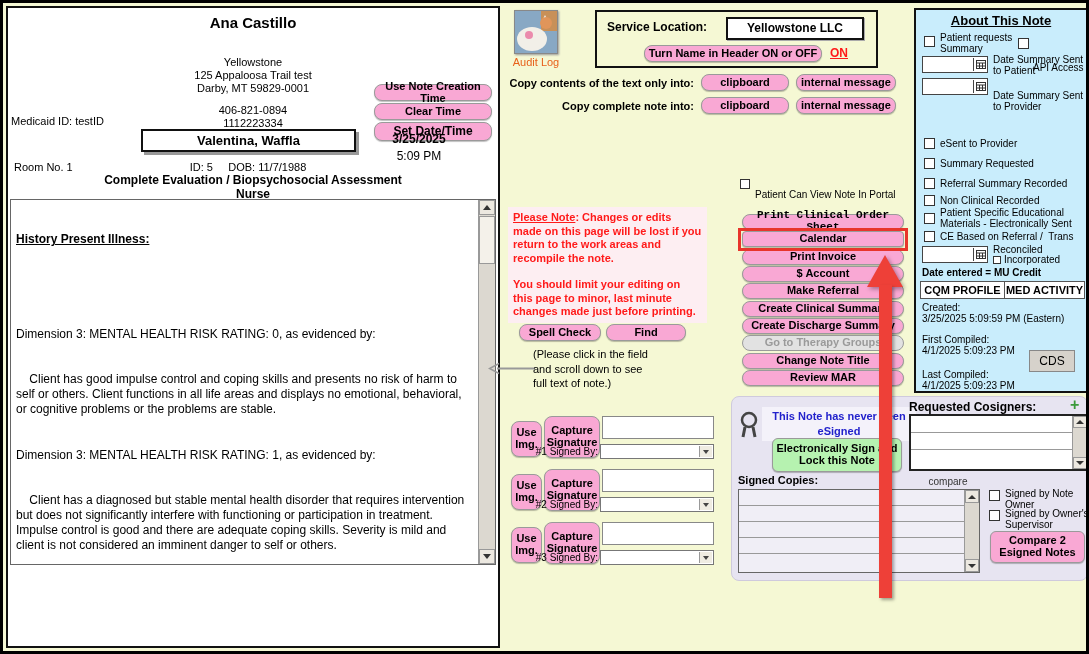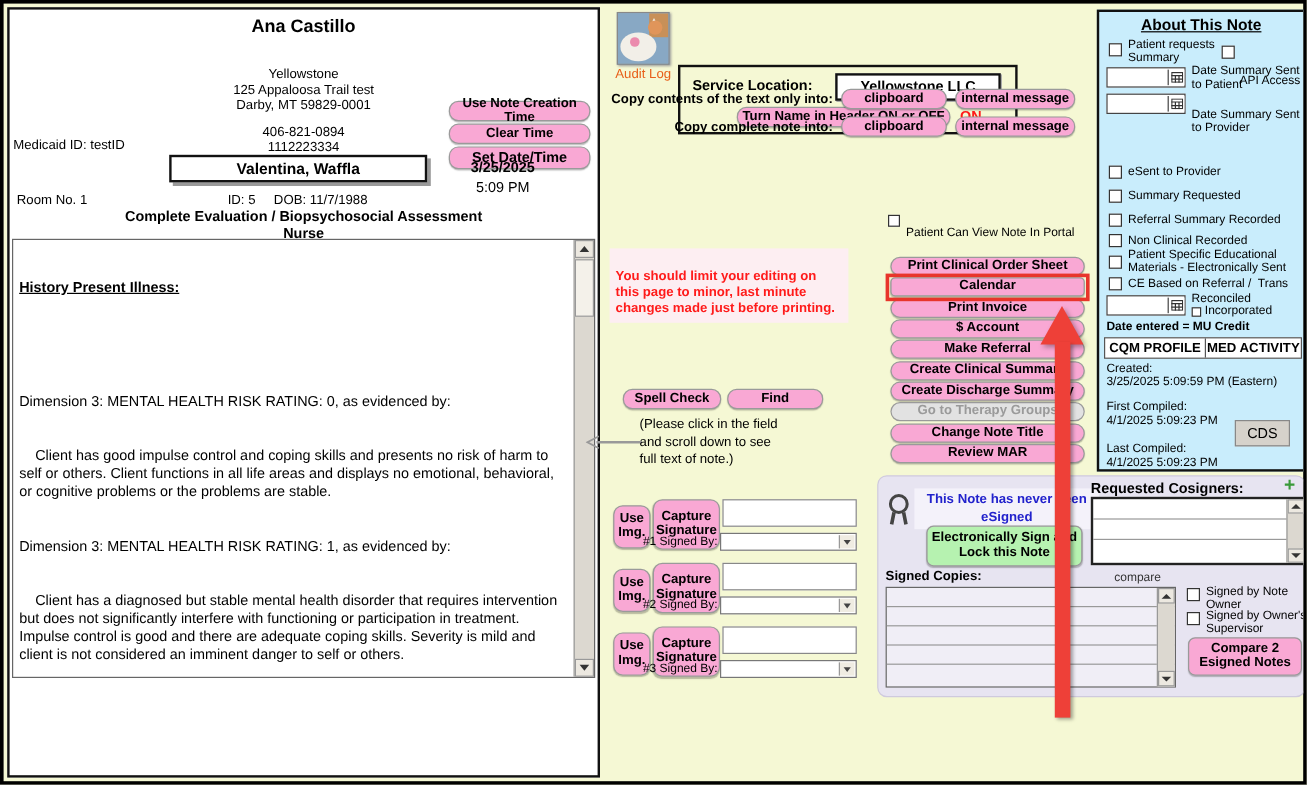--- a/index.html
+++ b/index.html
@@ -113,44 +113,45 @@
       <rect width="42" height="42" fill="#88a8c4"></rect>
       <rect x="26" y="0" width="16" height="20" fill="#c89058"></rect>
       <polygon points="30,4 34,12 26,12" fill="#f2efe8"></polygon>
       <ellipse cx="17" cy="28" rx="15" ry="12" fill="#f2efe8"></ellipse>
       <circle cx="31" cy="12" r="6" fill="#e0955a"></circle>
       <circle cx="14" cy="24" r="4" fill="#e86a9a" opacity="0.75"></circle>
     </svg>
   </div>
   <div class="abs ctr" style="left:506px;top:53px;width:54px;font-size:11px;color:#e8601a;">Audit Log</div>
 
-  <div class="abs gbox" style="left:562px;top:7px;width:283px;height:58px;margin-top:44px;">
+  <div class="abs gbox" style="left:592px;top:7px;width:283px;height:58px;">
     <div class="abs b" style="left:10px;top:8px;font-size:12px;">Service Location:</div>
     <div class="abs ctr b" style="left:129px;top:5px;width:138px;height:23px;border:2px solid #111;background:#fff;font-size:12px;line-height:19px;box-shadow:1px 1px 0 #aaa;">Yellowstone LLC</div>
     <div class="abs btn" style="left:47px;top:33px;width:178px;height:17px;">Turn Name in Header ON or OFF</div>
     <div class="abs b red" style="left:233px;top:34px;font-size:12px;text-decoration:underline;">ON</div>
   </div>
 
   <div class="abs rt b" style="left:505px;top:74px;width:186px;font-size:11px;">Copy contents of the text only into:</div>
   <div class="abs btn" style="left:698px;top:71px;width:88px;height:17px;font-weight:bold;">clipboard</div>
   <div class="abs btn" style="left:793px;top:71px;width:100px;height:17px;">internal message</div>
 
   <div class="abs rt b" style="left:505px;top:97px;width:186px;font-size:11px;">Copy complete note into:</div>
   <div class="abs btn" style="left:698px;top:94px;width:88px;height:17px;">clipboard</div>
   <div class="abs btn" style="left:793px;top:94px;width:100px;height:17px;">internal message</div>
 
 
   <div class="abs cb" style="left:737px;top:176px;width:10px;height:10px;"></div>
   <div class="abs" style="left:752px;top:186px;font-size:10px;">Patient Can View Note In Portal</div>
 
   <div class="abs" style="left:505px;top:204px;width:199px;background:#fdeef2;padding:4px 5px;font-size:11px;line-height:13.5px;color:#ff1a1a;font-weight:bold;">
+    <div><span style="text-decoration:underline;">Please Note</span><span>: Changes or edits made on this page will be lost if you return to the work areas and recompile the note.</span></div>
     <div style="margin-top:13px;">You should limit your editing on this page to minor, last minute changes made just before printing.</div>
   </div>
 
-  <div class="abs btn" style="left:739px;top:211px;width:162px;height:16px;">Print Clinical Order Sheet</div>
+  <div class="abs btn" style="left:739px;top:211px;width:162px;height:16px;font-family:Liberation Mono, monospace;">Print Clinical Order Sheet</div>
   <div class="abs btn sq" style="left:739px;top:228px;width:162px;height:16px;">Calendar</div>
   <div class="abs btn" style="left:739px;top:246px;width:162px;height:16px;">Print Invoice</div>
   <div class="abs btn" style="left:739px;top:263px;width:162px;height:16px;">$ Account</div>
   <div class="abs btn" style="left:739px;top:280px;width:162px;height:16px;">Make Referral</div>
   <div class="abs btn" style="left:739px;top:298px;width:162px;height:16px;">Create Clinical Summary</div>
   <div class="abs btn" style="left:739px;top:315px;width:162px;height:16px;">Create Discharge Summary</div>
   <div class="abs btn disabled" style="left:739px;top:332px;width:162px;height:16px;">Go to Therapy Groups</div>
   <div class="abs btn" style="left:739px;top:350px;width:162px;height:16px;">Change Note Title</div>
   <div class="abs btn" style="left:739px;top:367px;width:162px;height:16px;">Review MAR</div>
 

